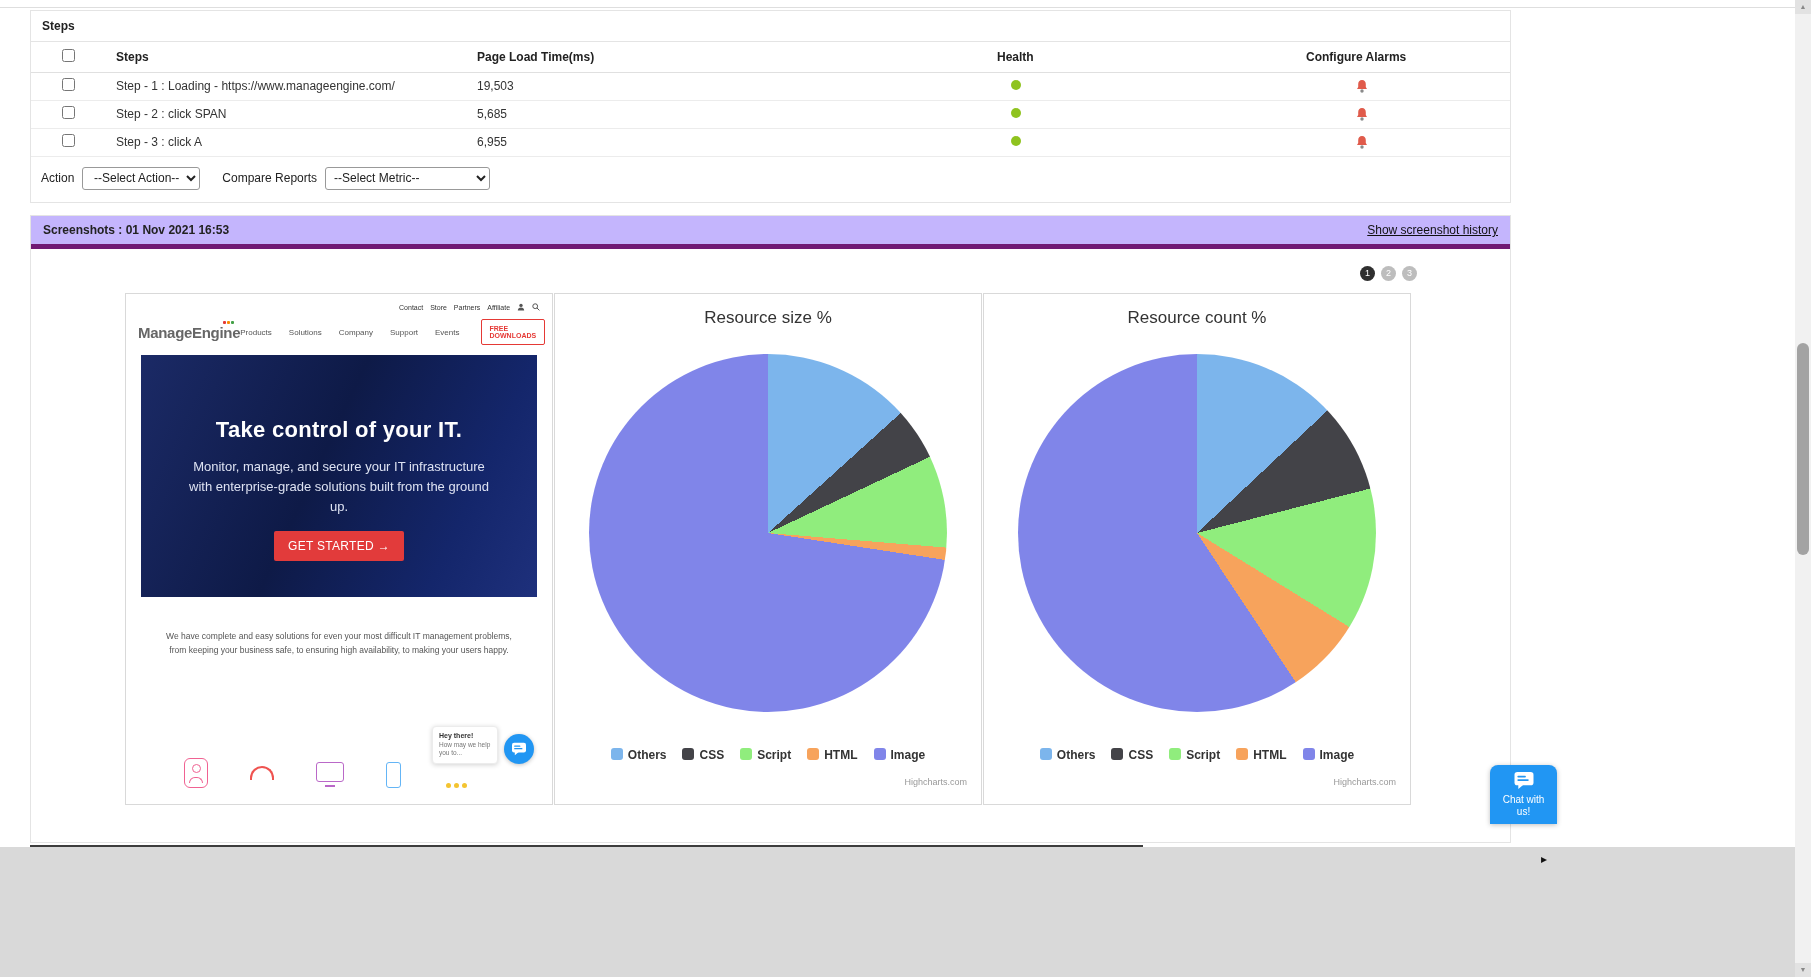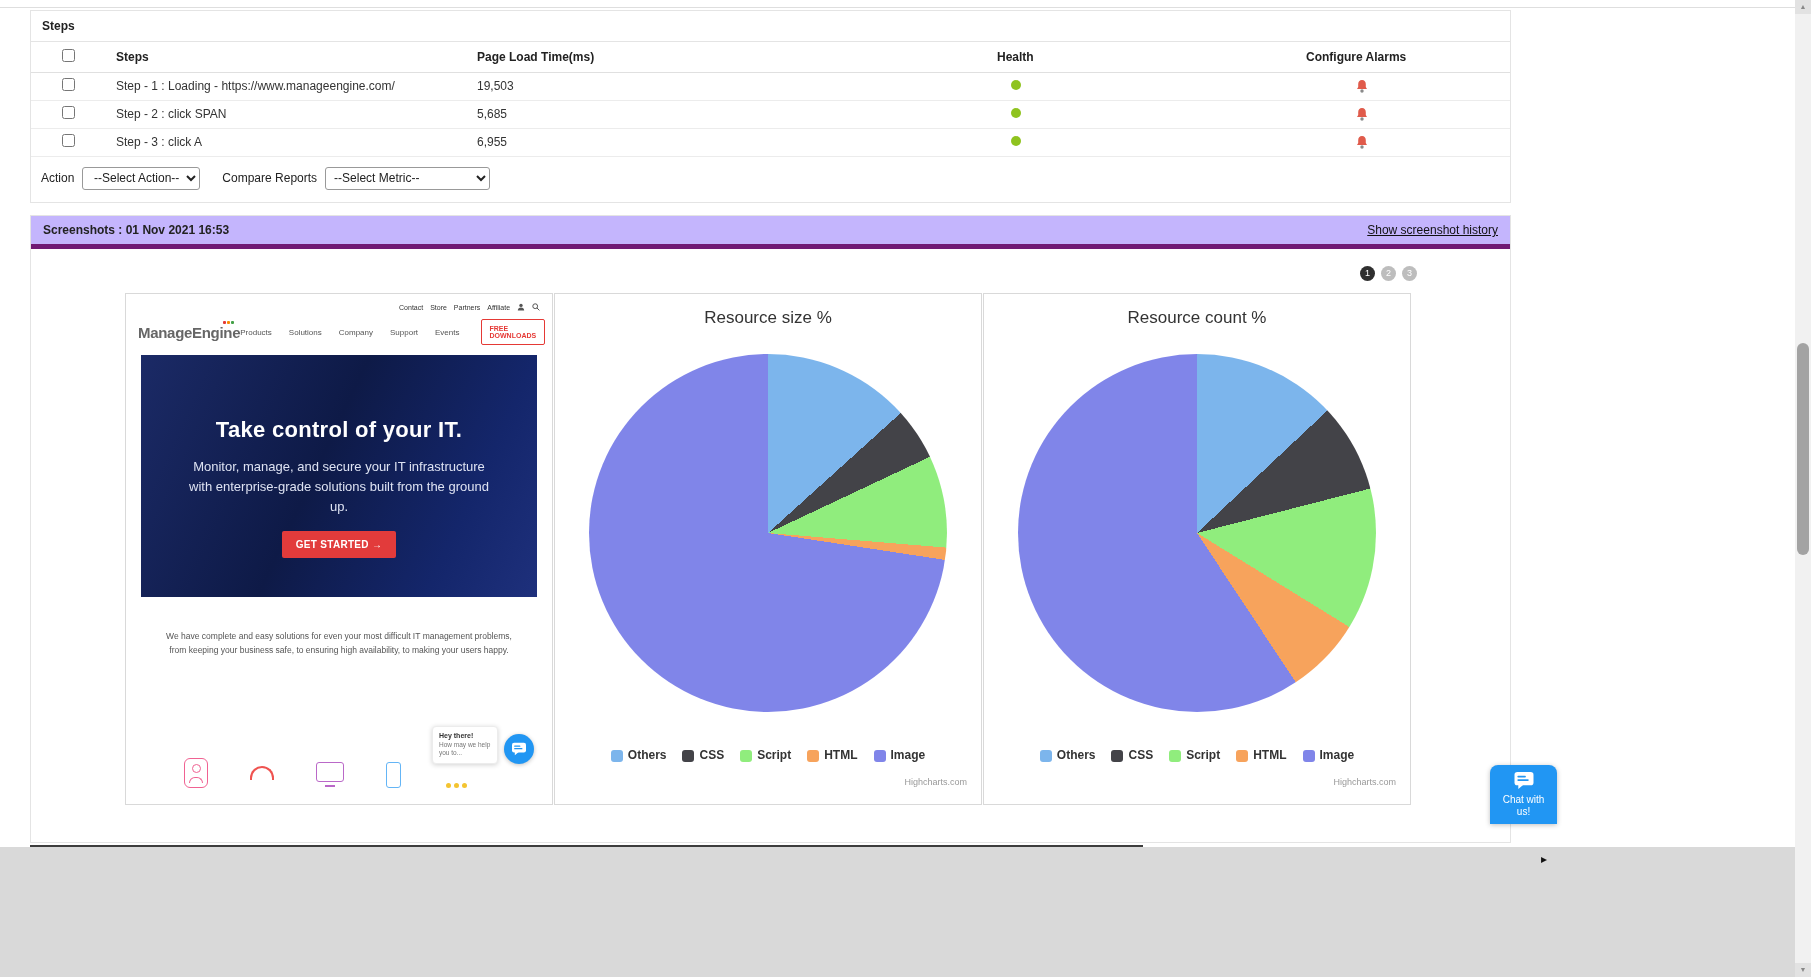--- a/index.html
+++ b/index.html
@@ -48,21 +48,21 @@
   .me-navrow { display: flex; align-items: center; padding: 8px 12px 10px; }
   .me-logo { position: relative; font-size: 15px; font-weight: 600; color: #666; letter-spacing: -0.3px; }
   .logo-dots { position: absolute; top: -3px; right: 6px; display: flex; gap: 1px; }
   .logo-dots i { width: 3px; height: 3px; border-radius: 1px; }
   .me-nav { margin-left: auto; display: flex; gap: 17px; font-size: 8px; color: #555; align-items: center; }
   .me-downloads { border: 1px solid #e53935; color: #e53935; font-size: 7px; font-weight: bold; padding: 5px 8px; border-radius: 2px; margin-left: 4px; }
   .me-hero { margin: 0 15px; height: 242px; text-align: center; color: #fff; padding-top: 62px;
     background: linear-gradient(115deg, #1b2a66 0%, #0e1a47 45%, #14266b 78%, #1e307c 100%); }
   .me-hero-title { font-size: 22px; font-weight: bold; letter-spacing: 0.3px; }
   .me-hero-sub { width: 300px; margin: 14px auto 0; font-size: 13px; line-height: 1.55; color: #dde2f2; }
-  .me-cta { display: inline-block; margin-top: 14px; background: #e23b3b; color: #fff; font-size: 10px; font-weight: bold; padding: 8px 14px; border-radius: 2px; letter-spacing: 0.3px; }
+  .me-cta { display: inline-block; margin-top: 14px; background: #e23b3b; color: #fff; font-size: 12px; font-weight: normal; padding: 8px 14px; border-radius: 2px; letter-spacing: 0.3px; }
   .me-desc { width: 362px; margin: 32px auto 0; text-align: center; font-size: 8.5px; color: #555; line-height: 1.7; }
   .me-icons { position: absolute; left: 58px; bottom: 16px; display: flex; gap: 42px; align-items: flex-end; }
   .oi-person { width: 24px; height: 30px; border: 1.5px solid #f06292; border-radius: 6px; position: relative; }
   .oi-person::before { content: ""; position: absolute; top: 5px; left: 7px; width: 7px; height: 7px; border: 1.5px solid #f06292; border-radius: 50%; }
   .oi-person::after { content: ""; position: absolute; bottom: 4px; left: 4px; width: 12px; height: 5px; border: 1.5px solid #f06292; border-bottom: none; border-radius: 6px 6px 0 0; }
   .oi-headset { width: 24px; height: 14px; border: 2px solid #ef5350; border-bottom: none; border-radius: 12px 12px 0 0; margin-bottom: 8px; }
   .oi-monitor { width: 28px; height: 20px; border: 1.5px solid #ba68c8; border-radius: 3px; position: relative; margin-bottom: 6px; }
   .oi-monitor::after { content: ""; position: absolute; left: 50%; bottom: -6px; width: 10px; height: 2px; background: #ba68c8; transform: translateX(-50%); }
   .oi-phone { width: 15px; height: 26px; border: 1.5px solid #64b5f6; border-radius: 3px; }
   .me-popup-wrap { position: absolute; right: 16px; bottom: 14px; width: 104px; height: 66px; }
@@ -70,21 +70,21 @@
   .popup-title { font-size: 7px; font-weight: bold; color: #333; }
   .popup-text { font-size: 6.5px; color: #777; margin-top: 2px; line-height: 1.3; }
   .typing-dots { position: absolute; left: 14px; bottom: 2px; display: flex; gap: 3px; }
   .typing-dots i { width: 5px; height: 5px; border-radius: 50%; background: #f4c430; }
   .chat-circle { position: absolute; right: 2px; top: 10px; width: 30px; height: 30px; border-radius: 50%; background: #2196f3; box-shadow: 0 1px 4px rgba(0,0,0,0.25); display: flex; align-items: center; justify-content: center; }
 
   
   .chart-title { margin-top: 14px; text-align: center; font-size: 17px; color: #333; }
   .pie { width: 358px; height: 358px; border-radius: 50%; margin: 26px auto 0; }
   .legend { margin-top: 36px; display: flex; justify-content: center; gap: 16px; }
-  .legend-item { display: inline-flex; align-items: flex-end; cursor: pointer; }
+  .legend-item { display: inline-flex; align-items: flex-start; cursor: pointer; }
   .legend-swatch { width: 12px; height: 12px; border-radius: 3px; display: inline-block; }
   .legend-label { margin-left: 5px; font-size: 12px; font-weight: bold; color: #333; }
   .chart-credit { position: absolute; right: 14px; bottom: 17px; font-size: 9px; color: #999; cursor: pointer; }
 
   
   .bottom-rule { position: absolute; top: 845px; left: 30px; width: 1113px; height: 2px; background: #3d3d3d; }
   .footer-gray { position: absolute; top: 847px; left: 0; width: 1795px; height: 130px; background: #d9d9d9; }
   .corner-arrow { position: absolute; top: 852px; left: 1541px; font-size: 12px; color: #111; cursor: pointer; }
 
   .chat-widget { position: absolute; left: 1490px; top: 765px; width: 67px; height: 59px; background: #2196f3; border-radius: 8px 8px 0 0;

